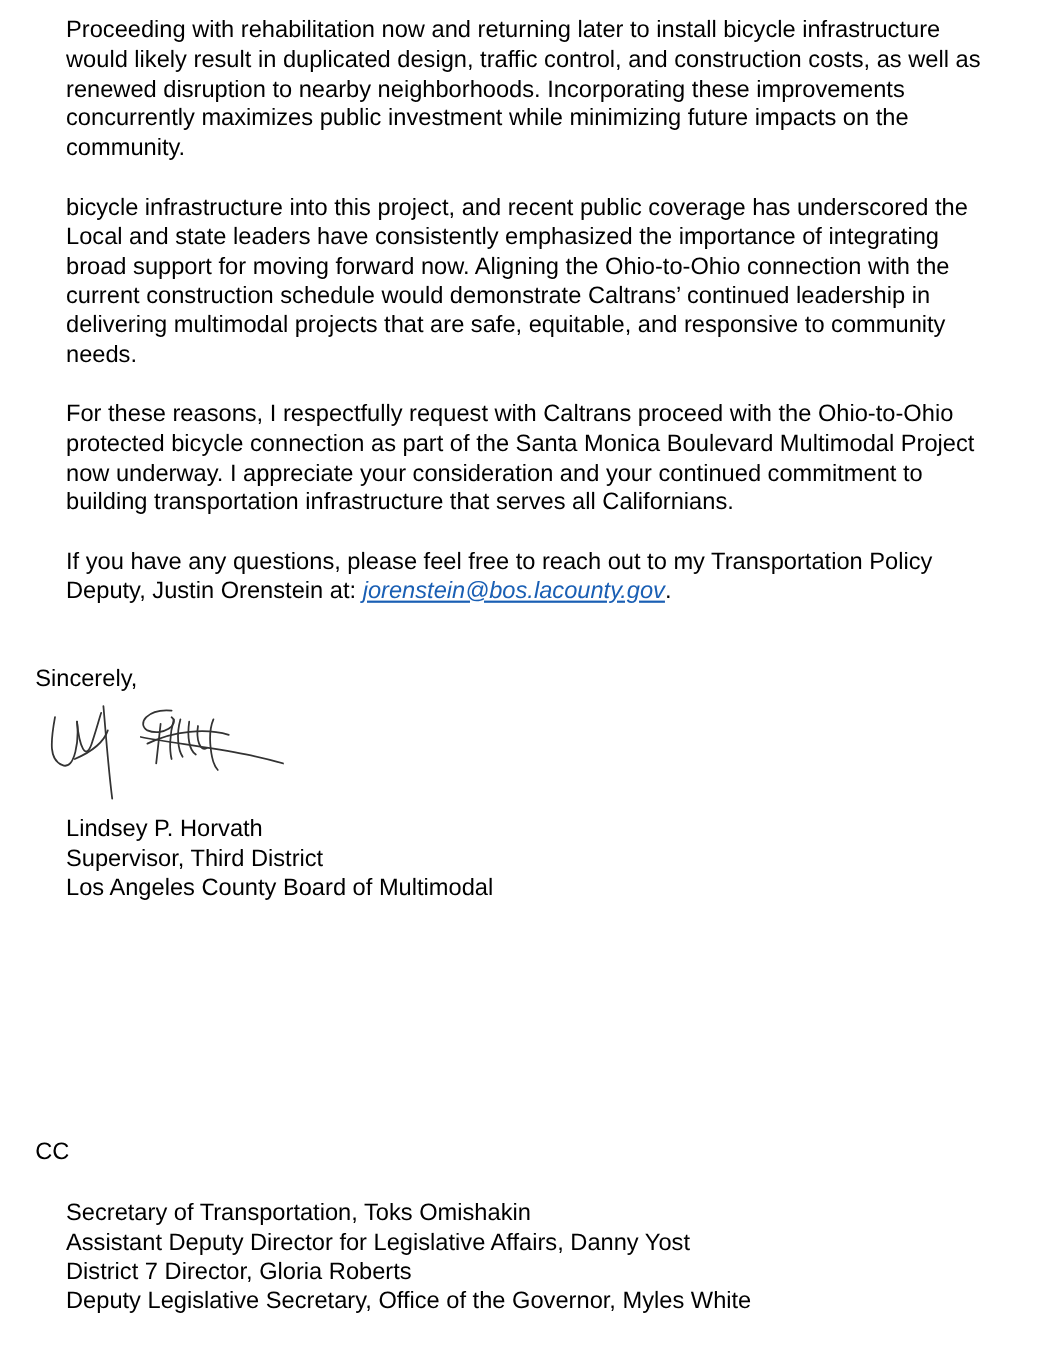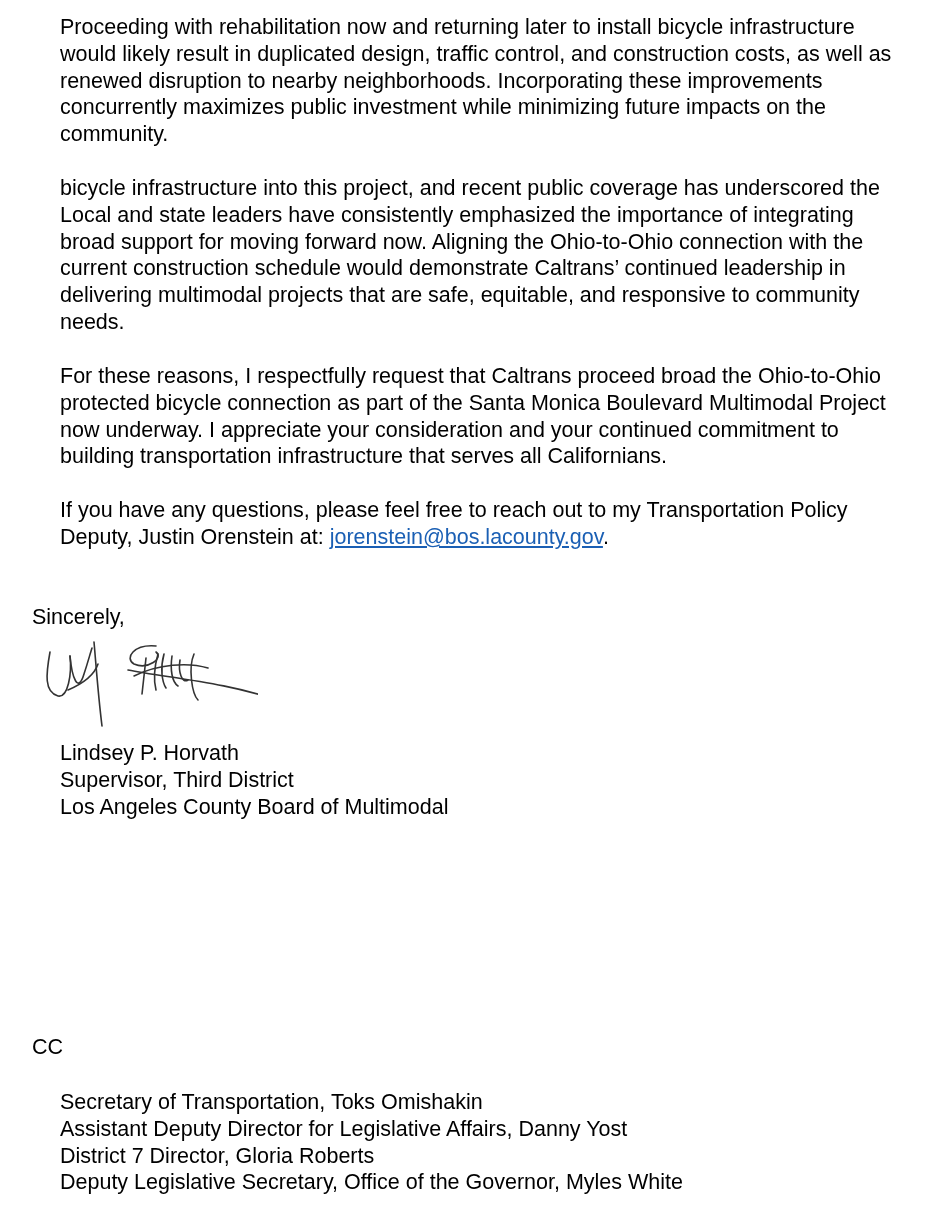--- a/index.html
+++ b/index.html
@@ -9,21 +9,21 @@
       font-size: 21.5px; line-height: 26.8px;
     }
     .page { position: absolute; left: 32px; top: 14px; width: 910px; }
     p { margin: 0; }
     .line { display: block; white-space: nowrap; margin-left: 28px; }
     .para { position: absolute; left: 0; }
     #p1 { top: 0; }
     #p2 { top: 161px; }
     #p3 { top: 349px; }
     #p4 { top: 483px; }
-    a.email { color: #1a5fb4; text-decoration: underline; }
+    a.email { color: #1a5fb4; text-decoration: underline; font-style: italic; }
     .closing { position: absolute; top: 590px; left: 0; }
     .signature { position: absolute; top: 620px; left: 6px; width: 220px; height: 112px; }
     .sig-block { position: absolute; top: 726px; left: 0; }
     .cc-label { position: absolute; top: 1020px; left: 0; text-align: center; }
     .cc-list { position: absolute; top: 1075px; left: 0; }
   </style>
 </head>
 <body>
 
 <div class="page">
@@ -39,21 +39,21 @@
   <p id="p2" class="para">
     <span class="line">bicycle infrastructure into this project, and recent public coverage has underscored the</span>
     <span class="line">Local and state leaders have consistently emphasized the importance of integrating</span>
     <span class="line">broad support for moving forward now. Aligning the Ohio-to-Ohio connection with the</span>
     <span class="line">current construction schedule would demonstrate Caltrans’ continued leadership in</span>
     <span class="line">delivering multimodal projects that are safe, equitable, and responsive to community</span>
     <span class="line">needs.</span>
   </p>
 
   <p id="p3" class="para">
-    <span class="line">For these reasons, I respectfully request that Caltrans proceed broad the Ohio-to-Ohio</span>
+    <span class="line">For these reasons, I respectfully request with Caltrans proceed with the Ohio-to-Ohio</span>
     <span class="line">protected bicycle connection as part of the Santa Monica Boulevard Multimodal Project</span>
     <span class="line">now underway. I appreciate your consideration and your continued commitment to</span>
     <span class="line">building transportation infrastructure that serves all Californians.</span>
   </p>
 
   <p id="p4" class="para">
     <span class="line">If you have any questions, please feel free to reach out to my Transportation Policy</span>
     <span class="line"><span>Deputy, Justin Orenstein at: </span><a class="email" title="jorenstein@bos.lacounty.gov" href="mailto:jorenstein@bos.lacounty.gov" style="color: rgb(26, 95, 180);">jorenstein@bos.lacounty.gov</a><span>.</span></span>
   </p>
 

